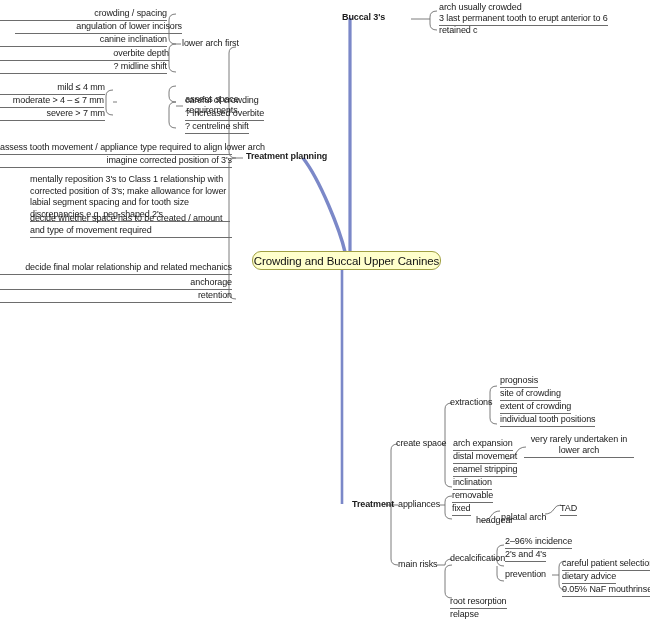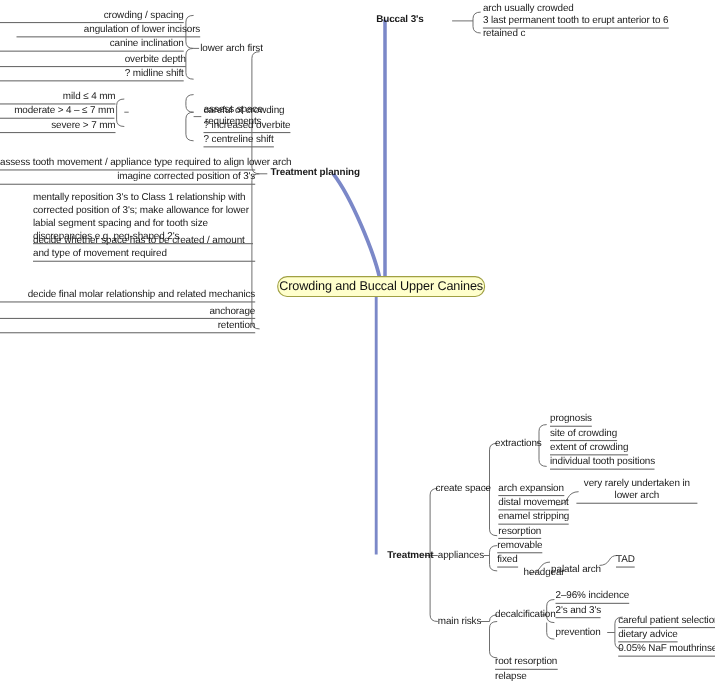--- a/index.html
+++ b/index.html
@@ -163,39 +163,39 @@
   <div class="node nb" style="left:450px; top:397px;">extractions</div>
 
   <div class="node" style="left:500px; top:375px;">prognosis</div>
   <div class="node" style="left:500px; top:388px;">site of crowding</div>
   <div class="node" style="left:500px; top:401px;">extent of crowding</div>
   <div class="node" style="left:500px; top:414px;">individual tooth positions</div>
 
   <div class="node" style="left:453px; top:438px;">arch expansion</div>
   <div class="node" style="left:453px; top:451px;">distal movement</div>
   <div class="node" style="left:453px; top:464px;">enamel stripping</div>
-  <div class="node" style="left:453px; top:477px;">resorption</div>
+  <div class="node" style="left:453px; top:477px;">inclination</div>
 
   <div class="node wrap ca" style="left:524px; top:434px; width:110px; line-height:11px;">very rarely undertaken in lower arch</div>
 
   <div class="node nb" style="left:398px; top:499px;">appliances</div>
 
   <div class="node" style="left:452px; top:490px;">removable</div>
   <div class="node" style="left:452px; top:503px;">fixed</div>
   <div class="node nb" style="left:452px; top:515px;margin-left:24px;">headgear</div>
 
   <div class="node nb" style="left:501px; top:512px;">palatal arch</div>
   <div class="node" style="left:560px; top:503px;">TAD</div>
 
   <div class="node nb" style="left:398px; top:559px;">main risks</div>
 
   <div class="node nb" style="left:450px; top:553px;">decalcification</div>
 
   <div class="node" style="left:505px; top:536px;">2–96% incidence</div>
-  <div class="node" style="left:505px; top:549px;">2's and 3's</div>
+  <div class="node" style="left:505px; top:549px;">2's and 4's</div>
   <div class="node nb" style="left:505px; top:569px;">prevention</div>
 
   <div class="node" style="left:562px; top:558px;">careful patient selection</div>
   <div class="node" style="left:562px; top:571px;">dietary advice</div>
   <div class="node" style="left:562px; top:584px;">0.05% NaF mouthrinse</div>
 
   <div class="node" style="left:450px; top:596px;">root resorption</div>
   <div class="node" style="left:450px; top:609px;">relapse</div>
 
 </div>

